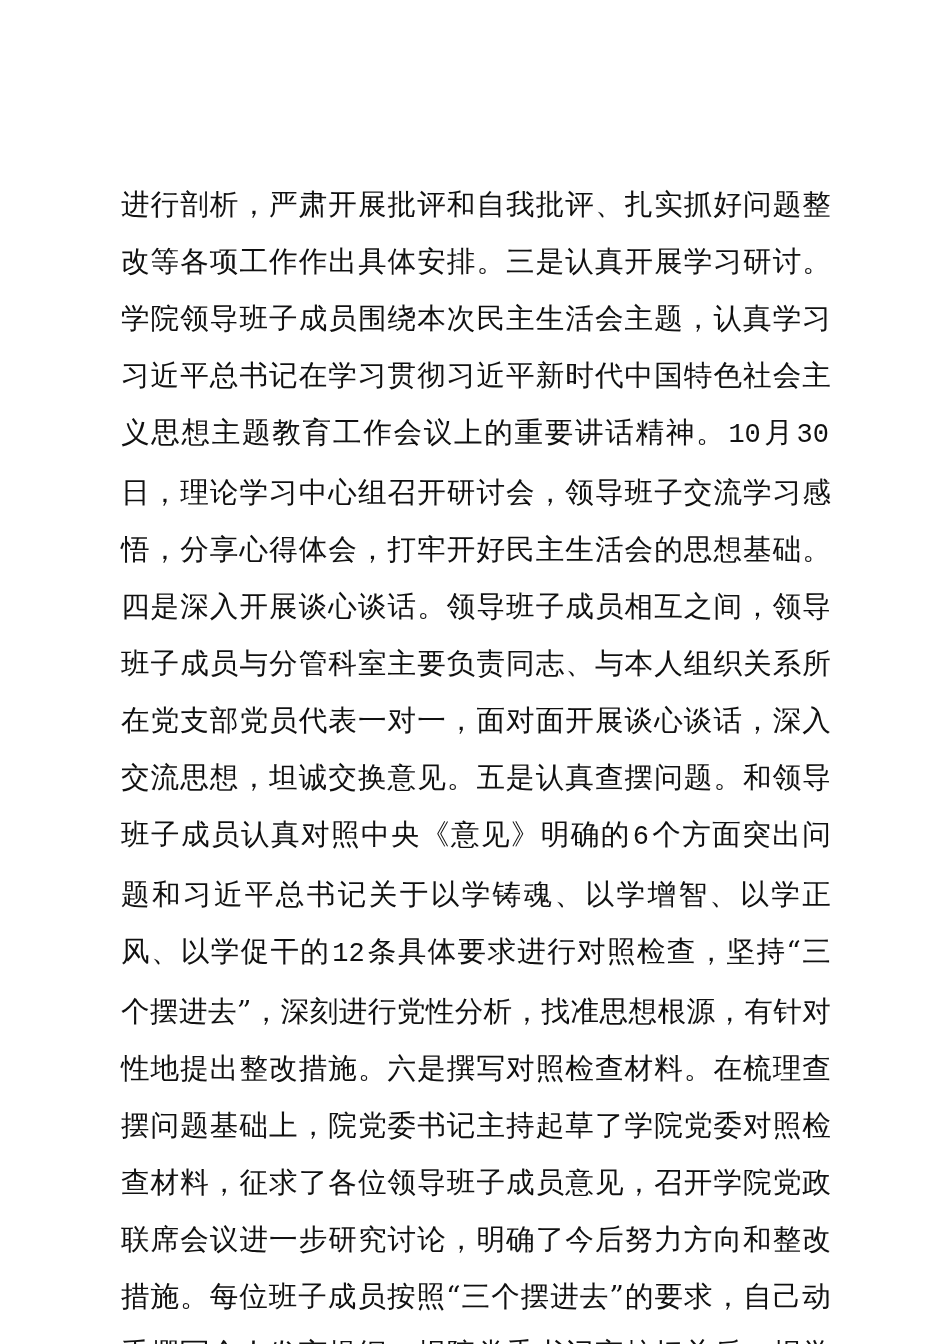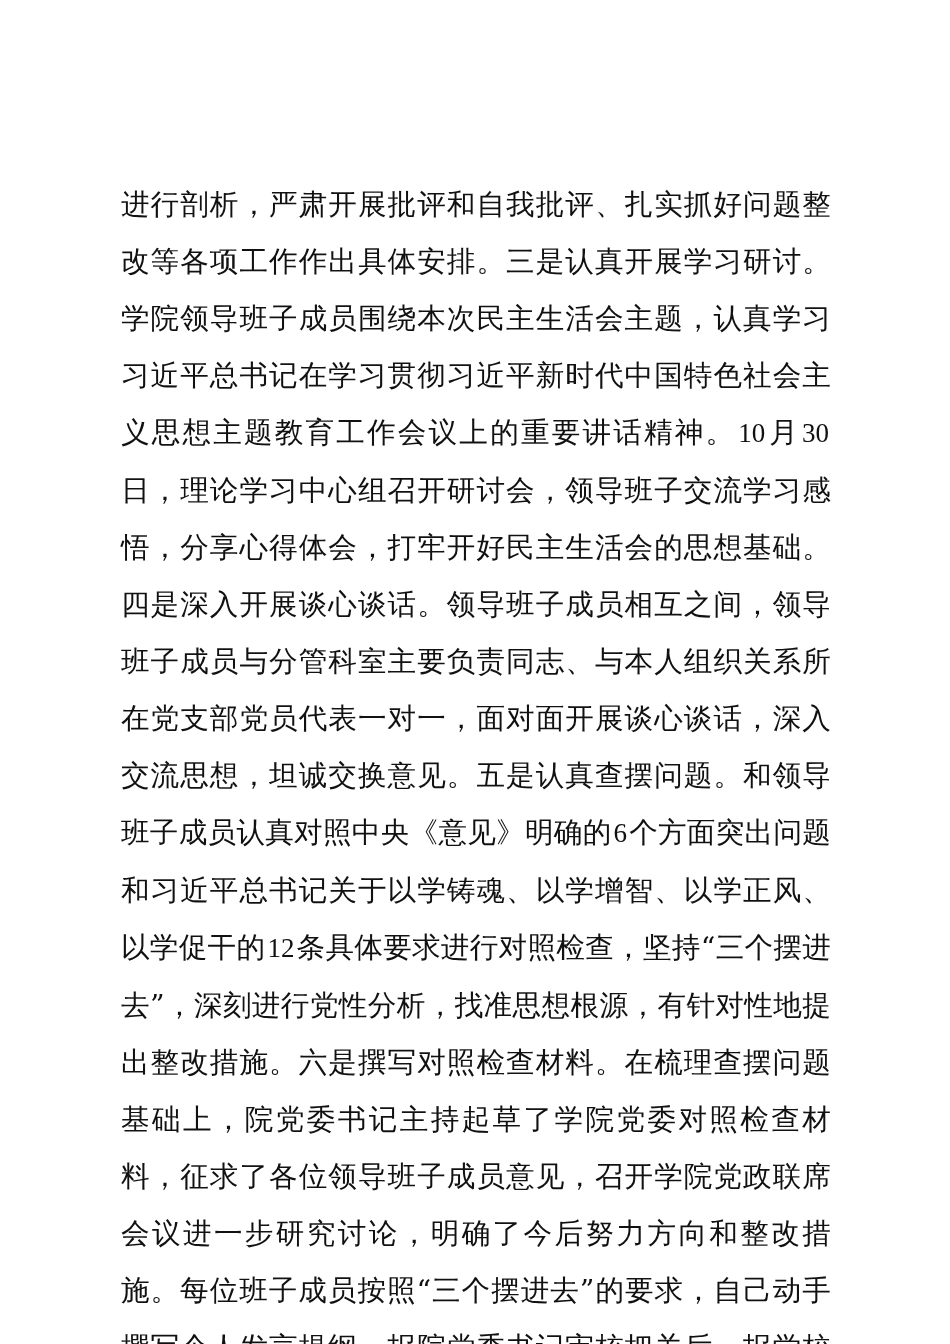--- a/index.html
+++ b/index.html
@@ -40,21 +40,21 @@
     text-align: justify;
     text-justify: inter-character;
     letter-spacing: 0.15px;
     word-break: break-all;
     white-space: normal;
     -webkit-font-smoothing: antialiased;
   }
 
   
   .num {
-    font-family: Liberation Serif, serif;
+    font-family: Liberation Mono, monospace;
     font-size: 27px;
     letter-spacing: 0;
     padding: 0 2px;
   }
 </style>
 </head>
 <body style="background: rgb(255, 255, 255);">
 
 <div class="page">
 

